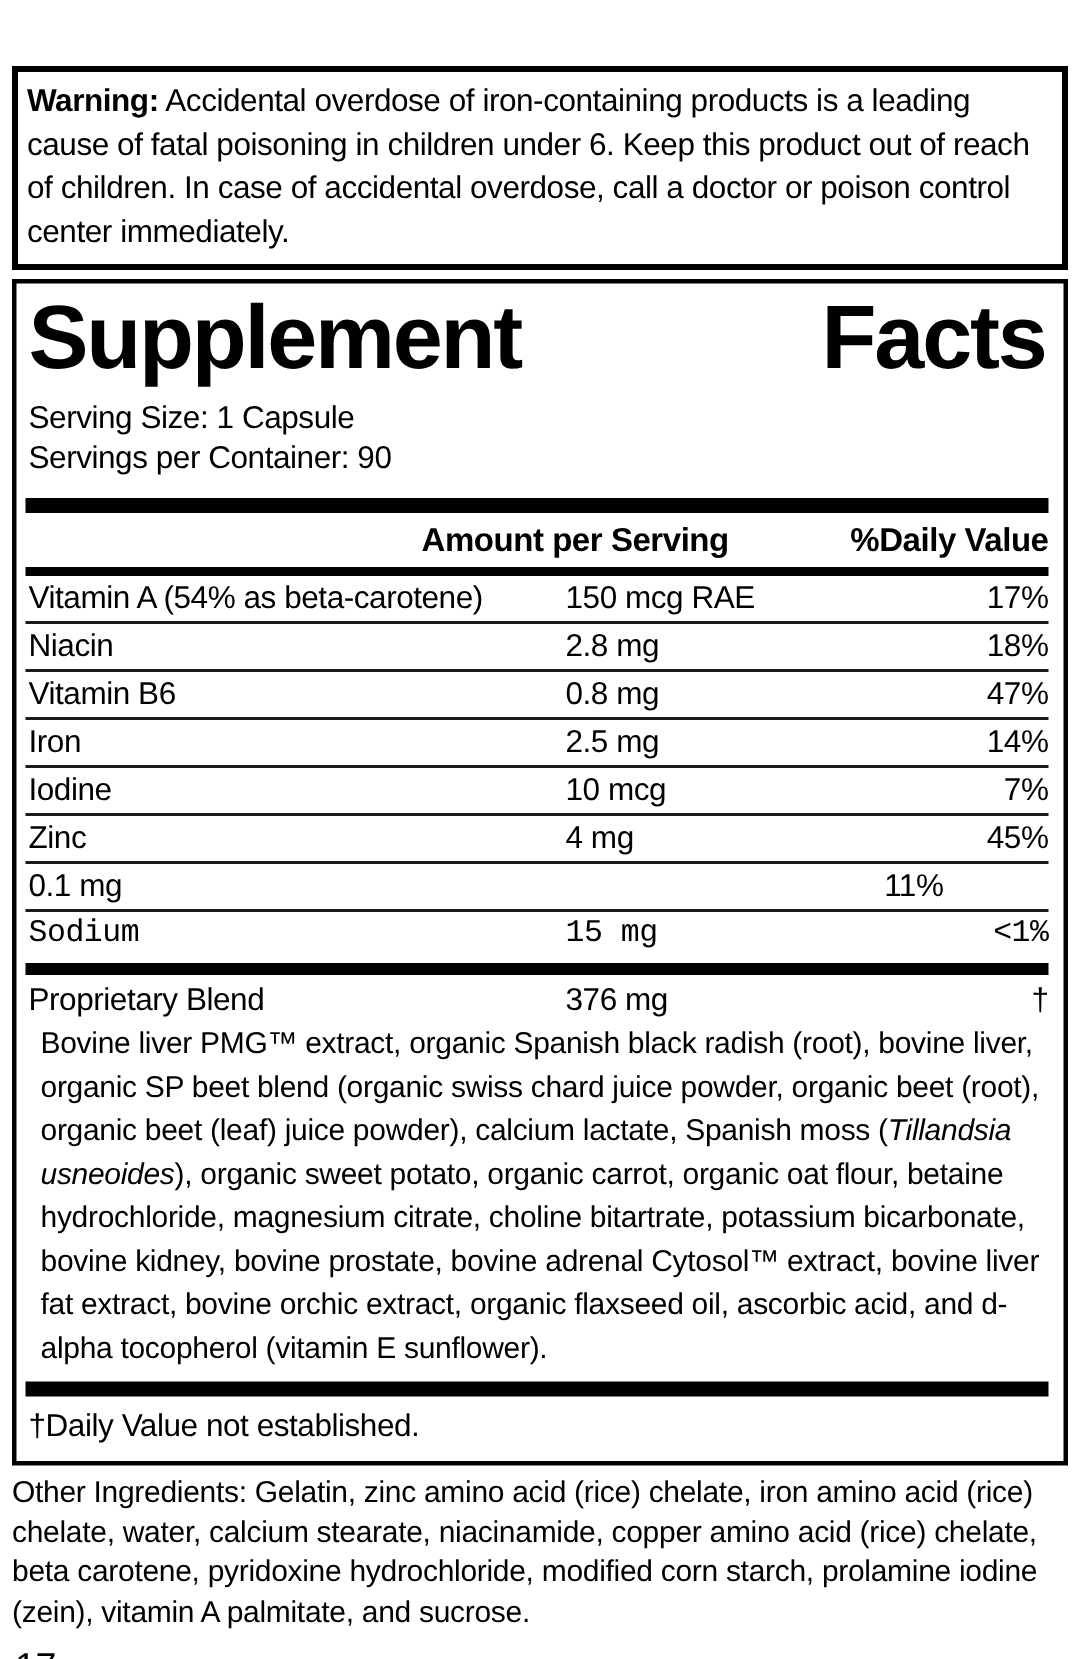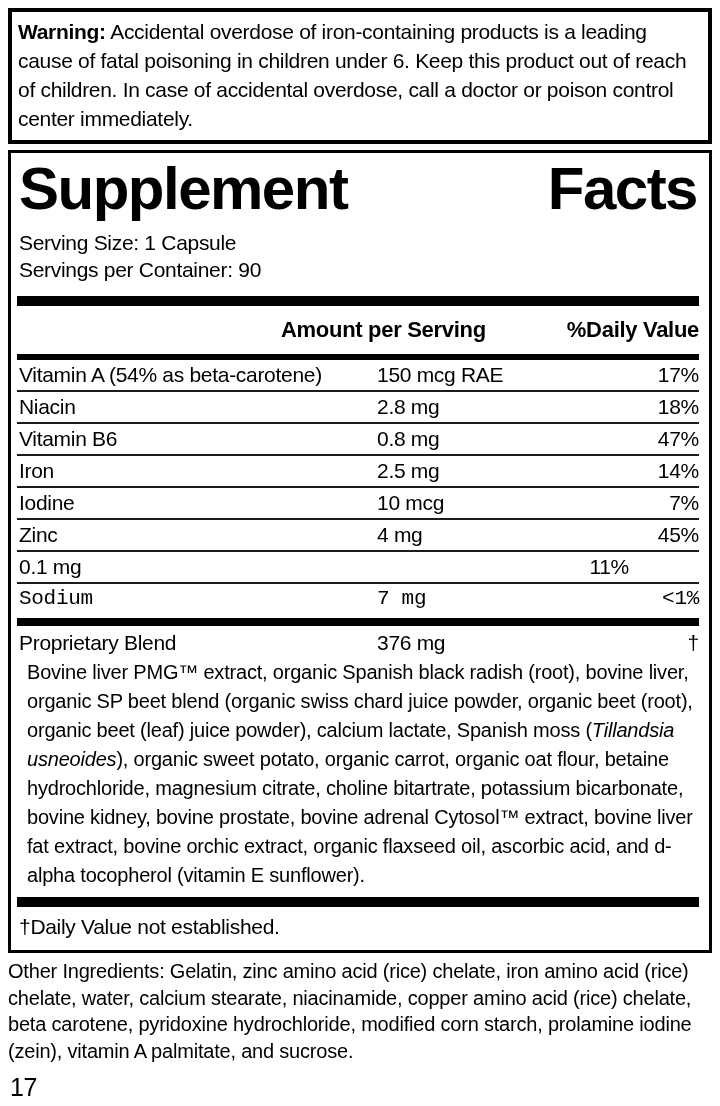--- a/index.html
+++ b/index.html
@@ -12,20 +12,21 @@
     letter-spacing: -0.3px;
   }
   .page { width: 720px; height: 1106px; padding: 8px 8px 0 8px; background: #fff; }
 
   
   .warning-box {
     border: 4px solid #000;
     padding: 5px 9px 7px 6px;
     font-size: 21px;
     line-height: 29px;
+    margin-top: 36px;
   }
   .warning-box b { letter-spacing: -0.3px; }
 
   
   .facts-box {
     border: 3px solid #000;
     margin-top: 6px;
     padding: 0 10px 4px 6px;
   }
   .sf-title {
@@ -46,21 +47,21 @@
   .bar-a { height: 10px; margin-top: 13px; }
   .bar-b { height: 6px; }
   .bar-c { height: 8px; margin-top: 2px; }
   .bar-d { height: 10px; margin-top: 3px; }
 
   .hdr-row {
     display: flex;
     align-items: center;
     font-weight: bold;
     font-size: 22px;
-    height: 48px;
+    height: 36px;
     padding: 2px 0 2px 2px;
   }
   .hdr-amount { margin-left: 262px; }
   .hdr-dv { margin-left: auto; }
 
   .nrow {
     display: grid;
     grid-template-columns: 358px 1fr 70px;
     font-size: 21px;
     line-height: 30px;
@@ -158,21 +159,21 @@
           <span class="n-name">Zinc</span>
           <span class="n-amt">4 mg</span>
           <span class="n-dv">45%</span>
         </div>
         <div class="nrow">
           <span class="n-amt">0.1 mg</span>
           <span class="n-dv">11%</span>
         </div>
         <div class="nrow">
           <span class="n-name">Sodium</span>
-          <span class="n-amt">7 mg</span>
+          <span class="n-amt">15 mg</span>
           <span class="n-dv">&lt;1%</span>
         </div>
       </div>
 
     <div class="bar bar-c"></div>
 
     <div class="blend-row">
       <span class="n-name">Proprietary Blend</span>
       <span class="n-amt">376 mg</span>
       <span class="n-dv">†</span>

